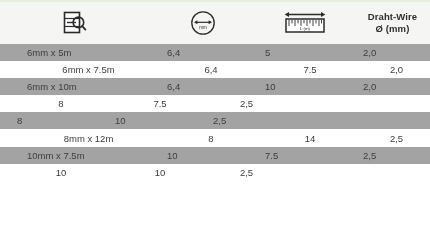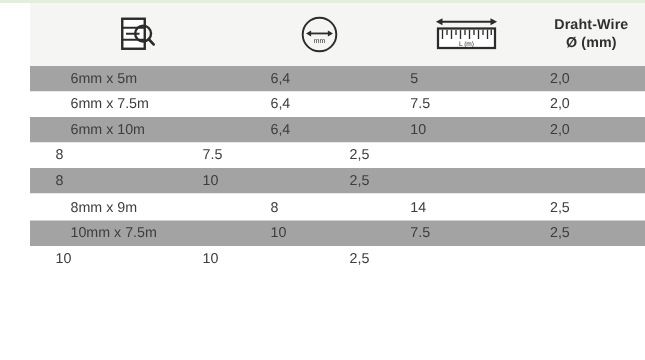--- a/index.html
+++ b/index.html
@@ -15,21 +15,20 @@
     color: #3b3b3b;
   }
 
   .spec-table {
     width: 430px;
     height: 179px;
     box-sizing: border-box;
     border-top: 2px solid #e3eedd;
     background: #ffffff;
     position: relative;
-    padding-left: 20px;
   }
 
   
   .thead {
     height: 42px;
     background: #f5f5f4;
     display: flex;
     align-items: center;
     box-sizing: border-box;
   }
@@ -63,21 +62,21 @@
   .tbody {
     display: block;
   }
   .trow {
     display: flex;
     align-items: center;
     height: 17.1px;
     box-sizing: border-box;
   }
   .trow.alt  { background: #a3a3a3; }
-  .trow.base { background: #ffffff; }
+  .trow.base { background: #ffffff; text-align: center; }
 
   .td {
     font-size: 9.5px;
     line-height: 17px;
     color: #3d3d3d;
     box-sizing: border-box;
     white-space: nowrap;
     overflow: hidden;
   }
   .td-c1 { width: 150px; padding-left: 27px; }
@@ -181,21 +180,21 @@
       <div class="td td-c4">2,5</div>
     </div>
 
     <div class="trow alt">
       <div class="td td-c2">8</div>
       <div class="td td-c3">10</div>
       <div class="td td-c4">2,5</div>
     </div>
 
     <div class="trow base">
-      <div class="td td-c1">8mm x 9m</div>
+      <div class="td td-c1">8mm x 12m</div>
       <div class="td td-c2">8</div>
       <div class="td td-c3">14</div>
       <div class="td td-c4">2,5</div>
     </div>
 
     <div class="trow alt">
       <div class="td td-c1">10mm x 7.5m</div>
       <div class="td td-c2">10</div>
       <div class="td td-c3">7.5</div>
       <div class="td td-c4">2,5</div>

